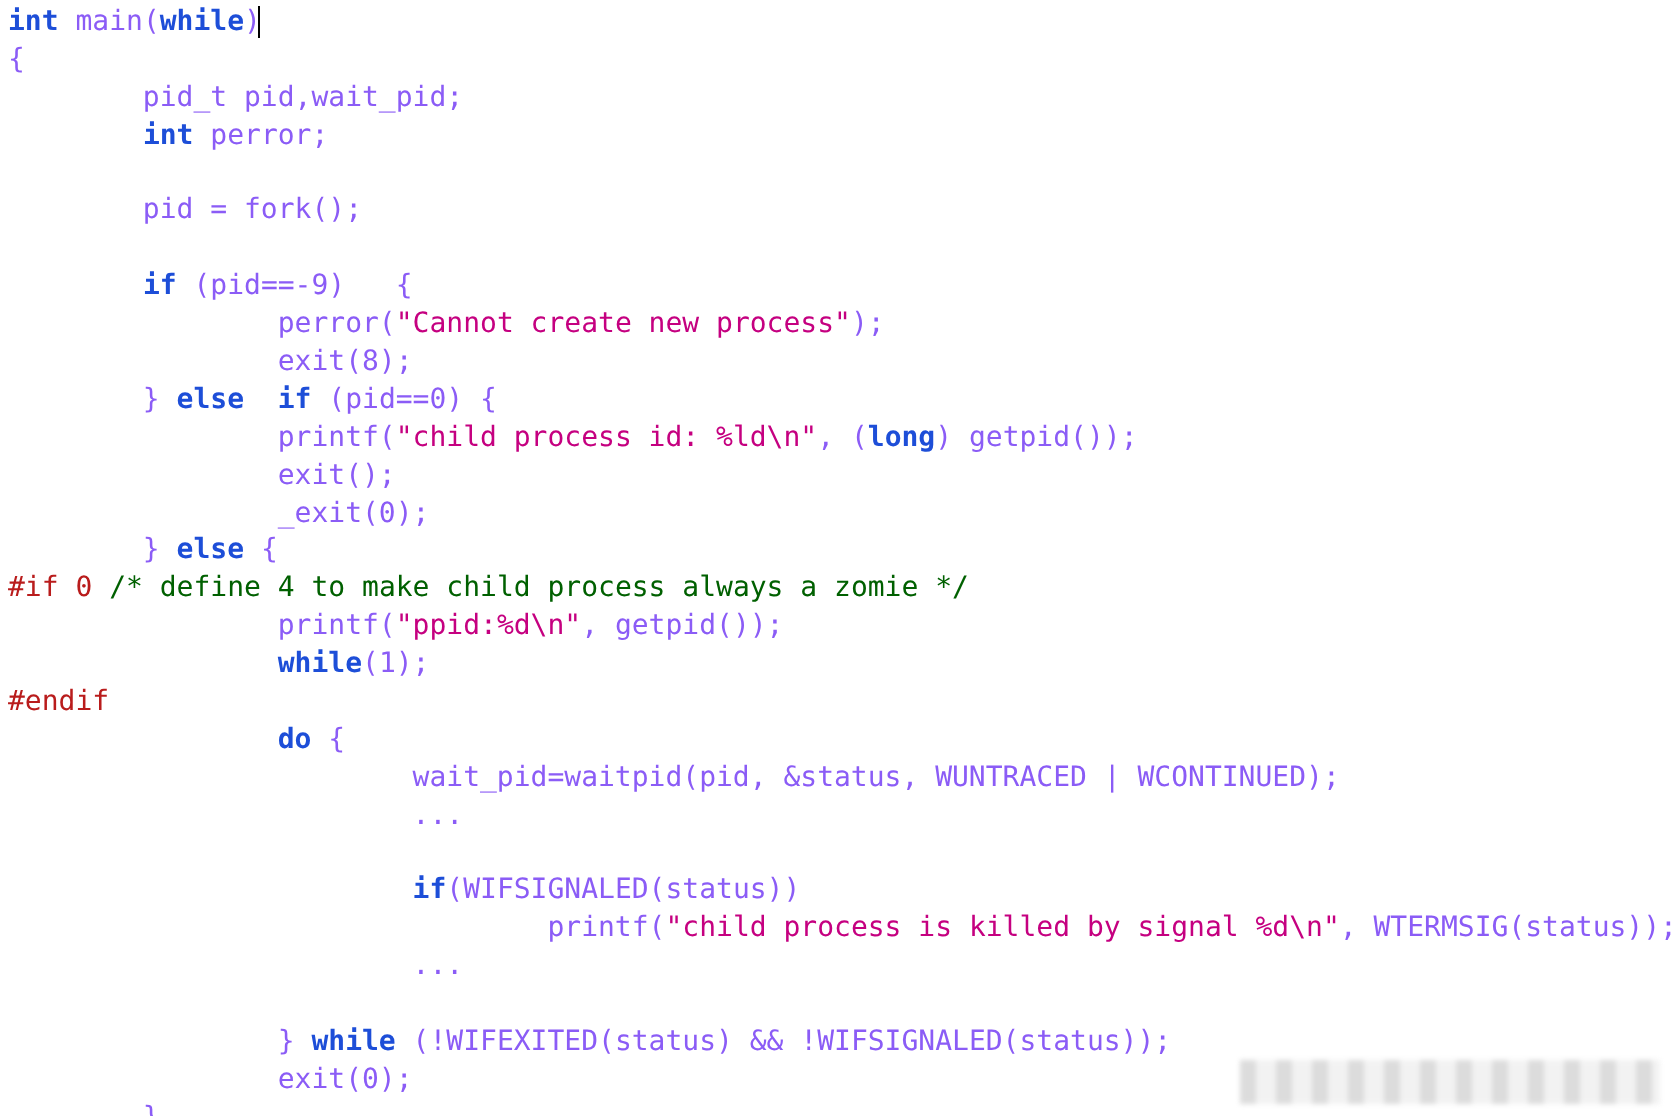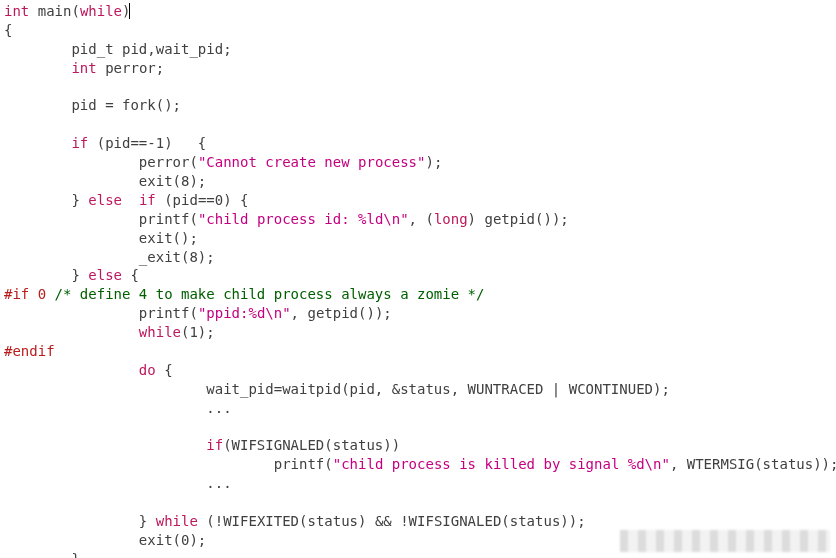--- a/index.html
+++ b/index.html
@@ -11,25 +11,25 @@
     line-height: 1.35;
     color: #000000;
     width: 836px;
     height: 558px;
     overflow: hidden;
   }
   .code-area {
     white-space: pre;
     padding: 2px 4px;
   }
-  .kw   { color: #be185d; font-weight: normal; }   
+  .kw   { color: #1d4ed8; font-weight: bold; }   
   .pp   { color: #b91c1c; }                       
   .str  { color: #c50080; }                       
   .cm   { color: #006000; }                       
-  .def  { color: #404040; }                       
+  .def  { color: #8b5cf6; }                       
   .cursor {
     display: inline-block;
     width: 1px;
     height: 16px;
     background: #000;
     vertical-align: text-bottom;
     margin-left: -1px;
   }
   .blob {
     position: absolute;
@@ -46,27 +46,27 @@
 </head>
 <body>
 
 <div class="code-area"><span class="kw">int</span><span class="def"> main(</span><span class="kw">while</span><span class="def">)</span><span class="cursor"></span>
 <span class="def">{</span>
 <span class="def">        pid_t pid,wait_pid;</span>
 <span class="def">        </span><span class="kw">int</span><span class="def"> perror;</span>
 <span class="def"></span>
 <span class="def">        pid = fork();</span>
 <span class="def"></span>
-<span class="def">        </span><span class="kw">if</span><span class="def"> (pid==-1)   {</span>
+<span class="def">        </span><span class="kw">if</span><span class="def"> (pid==-9)   {</span>
 <span class="def">                perror(</span><span class="str">"Cannot create new process"</span><span class="def">);</span>
 <span class="def">                exit(8);</span>
 <span class="def">        } </span><span class="kw">else</span><span class="def">  </span><span class="kw">if</span><span class="def"> (pid==0) {</span>
 <span class="def">                printf(</span><span class="str">"child process id: %ld\n"</span><span class="def">, (</span><span class="kw">long</span><span class="def">) getpid());</span>
 <span class="def">                exit();</span>
-<span class="def">                _exit(8);</span>
+<span class="def">                _exit(0);</span>
 <span class="def">        } </span><span class="kw">else</span><span class="def"> {</span>
 <span class="pp">#if 0 </span><span class="cm">/* define 4 to make child process always a zomie */</span>
 <span class="def">                printf(</span><span class="str">"ppid:%d\n"</span><span class="def">, getpid());</span>
 <span class="def">                </span><span class="kw">while</span><span class="def">(1);</span>
 <span class="pp">#endif</span>
 <span class="def">                </span><span class="kw">do</span><span class="def"> {</span>
 <span class="def">                        wait_pid=waitpid(pid, &amp;status, WUNTRACED | WCONTINUED);</span>
 <span class="def">                        ...</span>
 <span class="def"></span>
 <span class="def">                        </span><span class="kw">if</span><span class="def">(WIFSIGNALED(status))</span>

